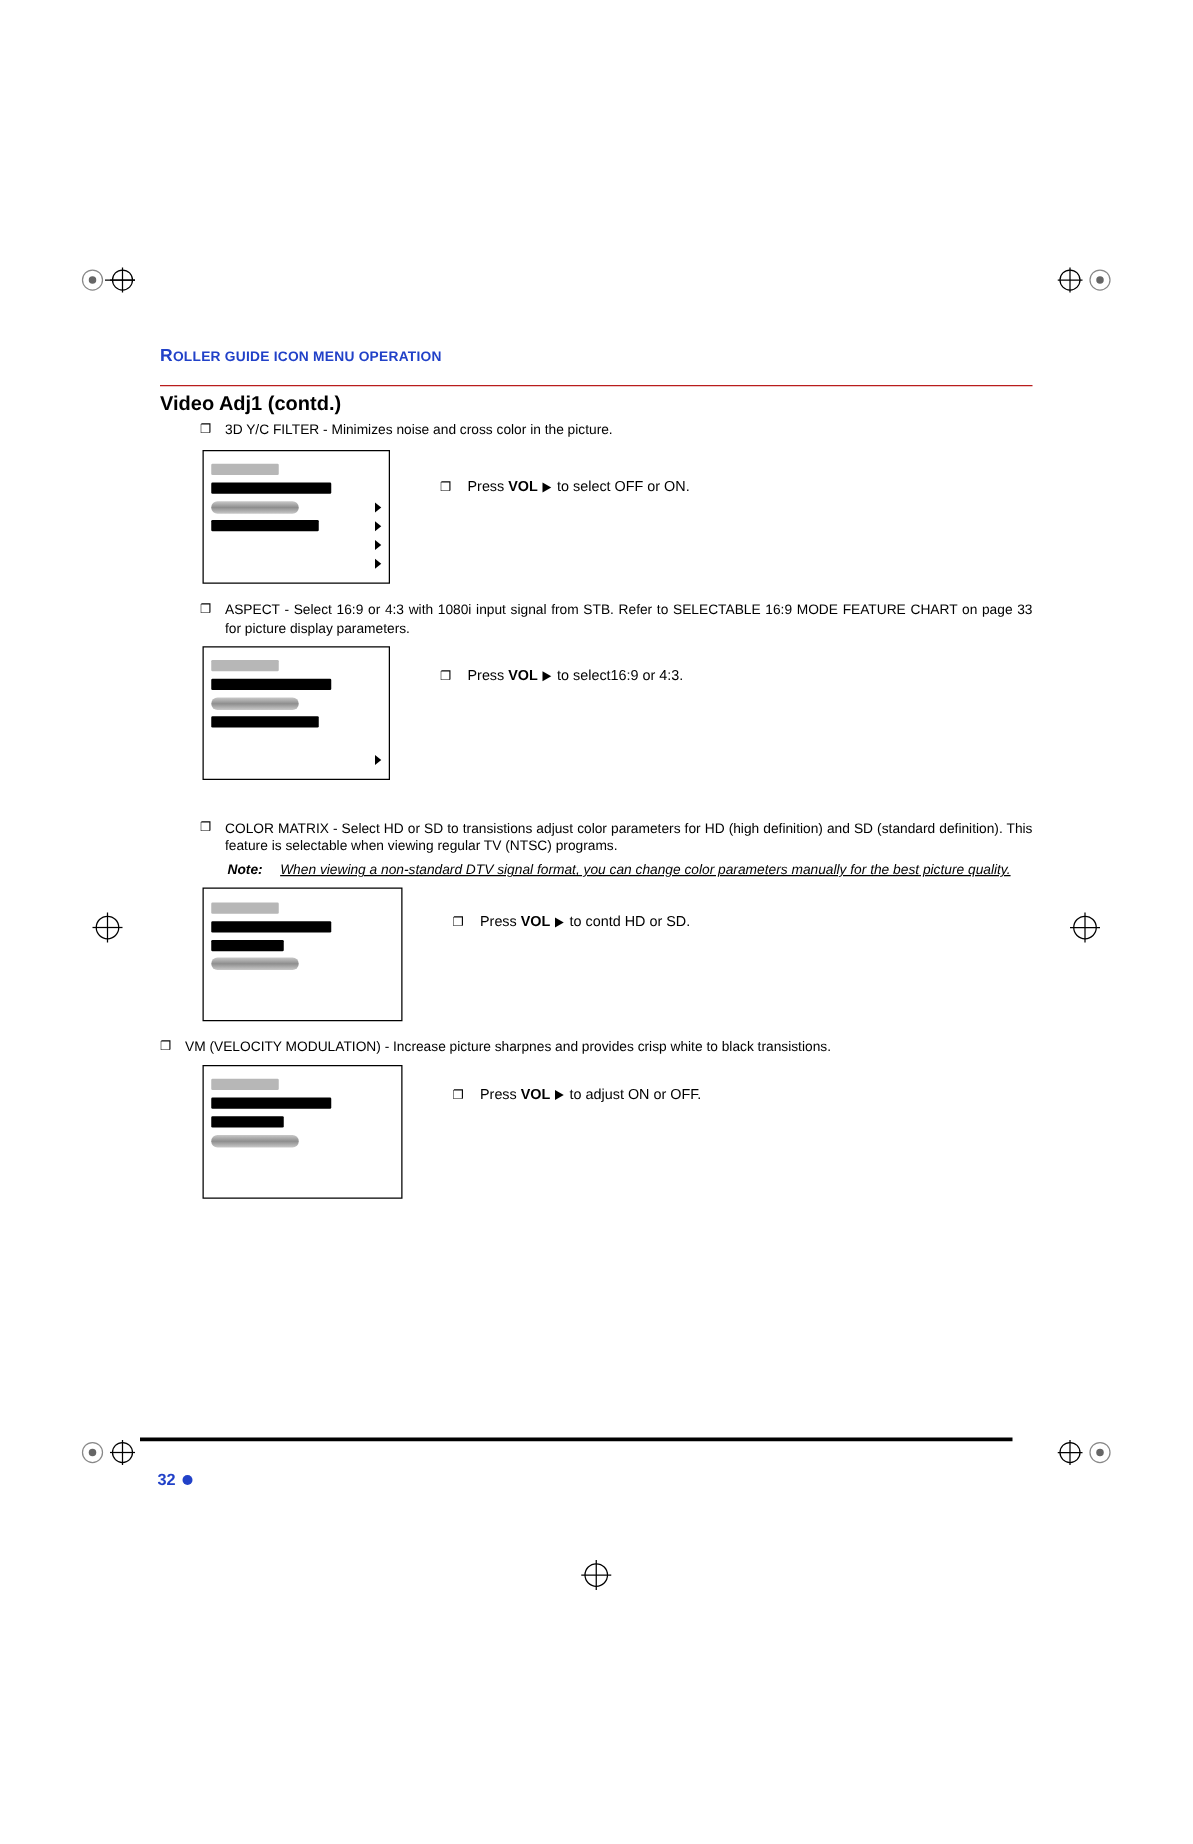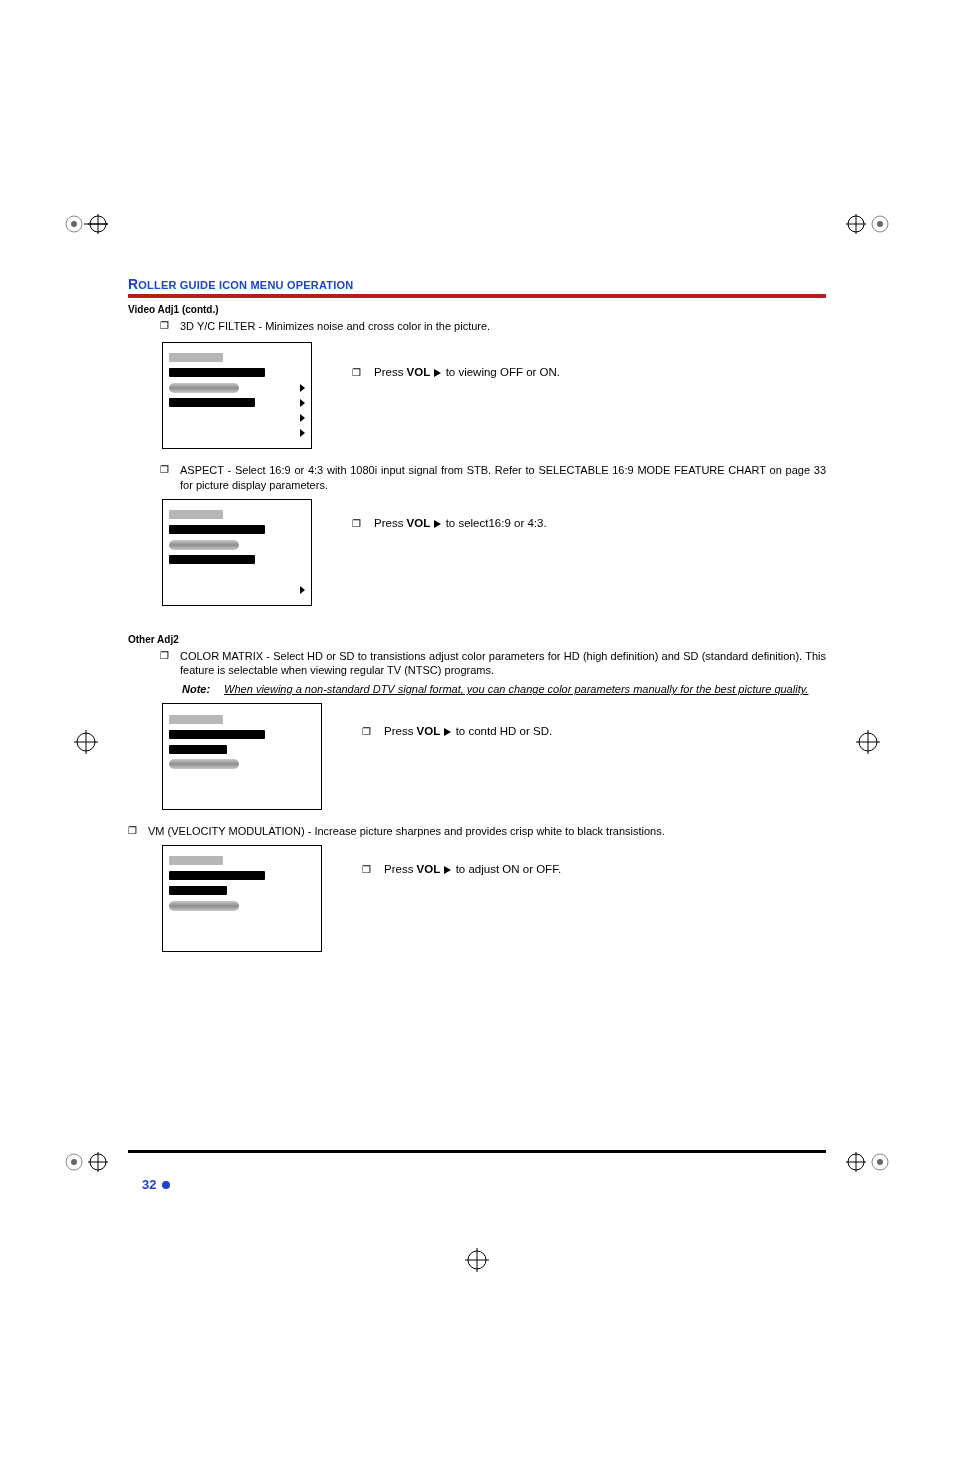--- a/index.html
+++ b/index.html
@@ -19,29 +19,29 @@
 
   .page {
     position: absolute;
     left: 128px; top: 276px;
     width: 698px;
   }
 
   .section-title {
     color: #2141c8;
     font-size: 14px;
-    border-bottom: 4px solid #b91c1c;
-    padding-bottom: 2px;
+    border-bottom: 1px solid #b91c1c;
+    padding-bottom: 16px;
     margin-bottom: 6px;
     font-weight: bold;
     letter-spacing: 0.2px;
   }
   .section-title .sc { font-variant: small-caps; }
 
-  .subheading { font-weight: bold; font-size: 10px; margin-bottom: 2px; }
+  .subheading { font-weight: bold; font-size: 16px; margin-bottom: 2px; }
 
   .body-text { font-size: 11px; line-height: 1.35; text-align: justify; }
   .note-label { font-weight: bold; font-style: italic; }
   .note-body { font-style: italic; text-decoration: underline; }
 
   .bullet-row { display: flex; align-items: flex-start; gap: 10px; }
   .bullet-glyph { width: 10px; flex: 0 0 10px; font-size: 10px; line-height: 1.4; }
   .bullet-content { flex: 1 1 auto; }
 
   .indent-1 { padding-left: 32px; }
@@ -75,21 +75,21 @@
   .bar-dark  { background: #000; }
   .bar-sel   { height: 10px; border-radius: 5px; background: linear-gradient(#c9c9c9,#8e8e8e,#c9c9c9); }
   .tri { width: 0; height: 0; border-top: 4px solid transparent; border-bottom: 4px solid transparent; border-left: 5px solid #000; }
   .tri.blank { visibility: hidden; }
 
   .caption-col { padding-top: 24px; }
   .caption-row { display: flex; align-items: flex-start; gap: 12px; font-size: 11.5px; }
 
   .pagefoot {
     position: absolute;
-    left: 128px;
+    left: 112px;
     top: 1150px;
     width: 698px;
   }
   .pagefoot-rule { height: 3px; background: #000; margin-bottom: 22px; }
   .pagefoot-num {
     color: #2141c8;
     font-weight: bold;
     font-size: 13px;
     display: inline-flex;
     align-items: center;
@@ -200,21 +200,21 @@
         </div>
       <div class="menu-row">
           <div></div>
           <span class="tri"></span>
         </div>
     </div>
     <div class="caption-col">
       <div class="caption-row">
         <span class="bullet-glyph">❐</span>
         <span>
-          <span>Press </span><b>VOL</b> <span class="playtri"></span><span> to viewing OFF or ON.</span>
+          <span>Press </span><b>VOL</b> <span class="playtri"></span><span> to select OFF or ON.</span>
         </span>
       </div>
     </div>
   </div>
 
   <div class="indent-1 bullet-row block">
     <span class="bullet-glyph">❐</span>
     <span class="body-text bullet-content">ASPECT - Select 16:9 or 4:3 with 1080i input signal from STB. Refer to SELECTABLE 16:9 MODE FEATURE CHART on page 33 for picture display parameters.</span>
   </div>
 
@@ -250,21 +250,20 @@
         <span class="bullet-glyph">❐</span>
         <span>
           <span>Press </span><b>VOL</b> <span class="playtri"></span><span> to select16:9 or 4:3.</span>
         </span>
       </div>
     </div>
   </div>
 
   <div class="gap-md"></div>
 
-  <div class="subheading">Other Adj2</div>
 
   <div class="indent-1 bullet-row block">
     <span class="bullet-glyph">❐</span>
     <span class="body-text bullet-content">COLOR MATRIX - Select HD or SD to transistions adjust color parameters for HD (high definition) and SD (standard definition). This feature is selectable when viewing regular TV (NTSC) programs.</span>
   </div>
 
   <div class="indent-note body-text" style="display:flex; gap:14px;">
     <span class="note-label">Note:</span>
     <span class="note-body" style="text-align:justify; flex:1">When viewing a non-standard DTV signal format, you can change color parameters manually for the best picture quality.</span>
   </div>

